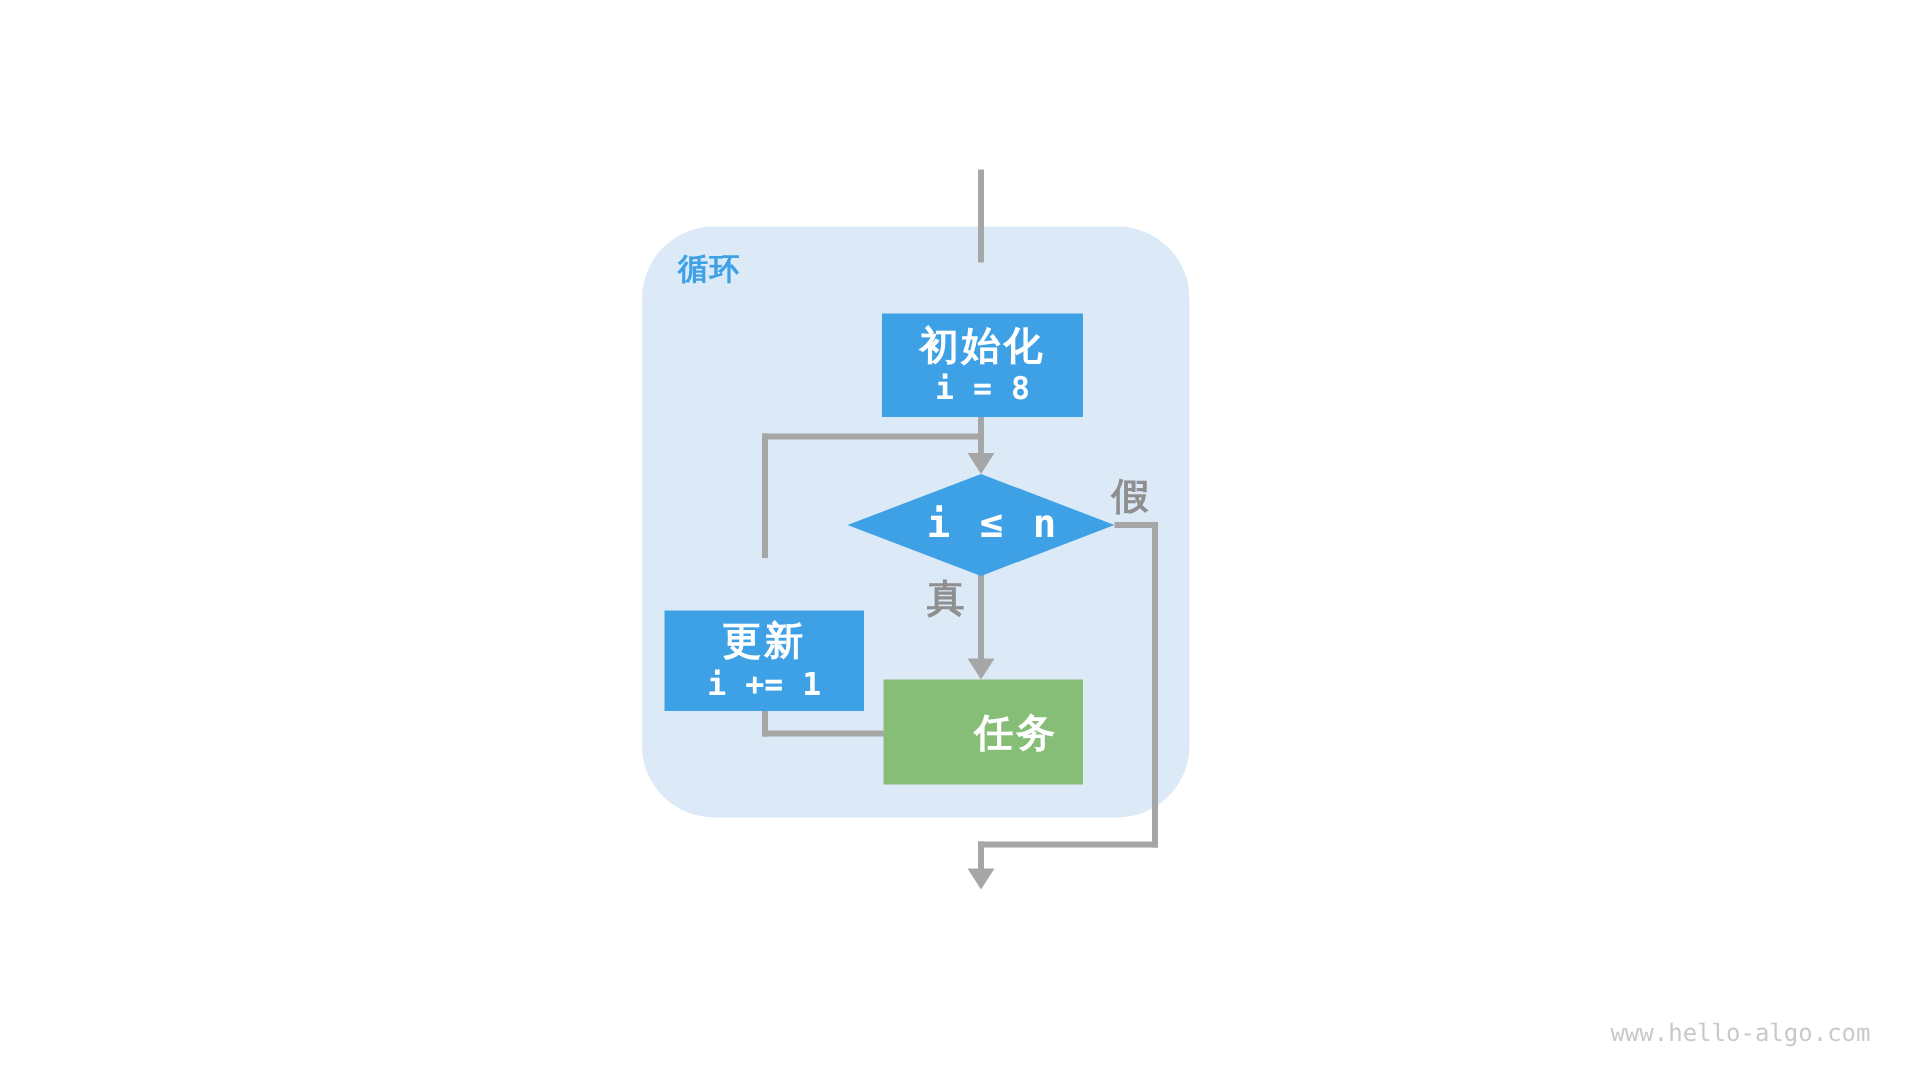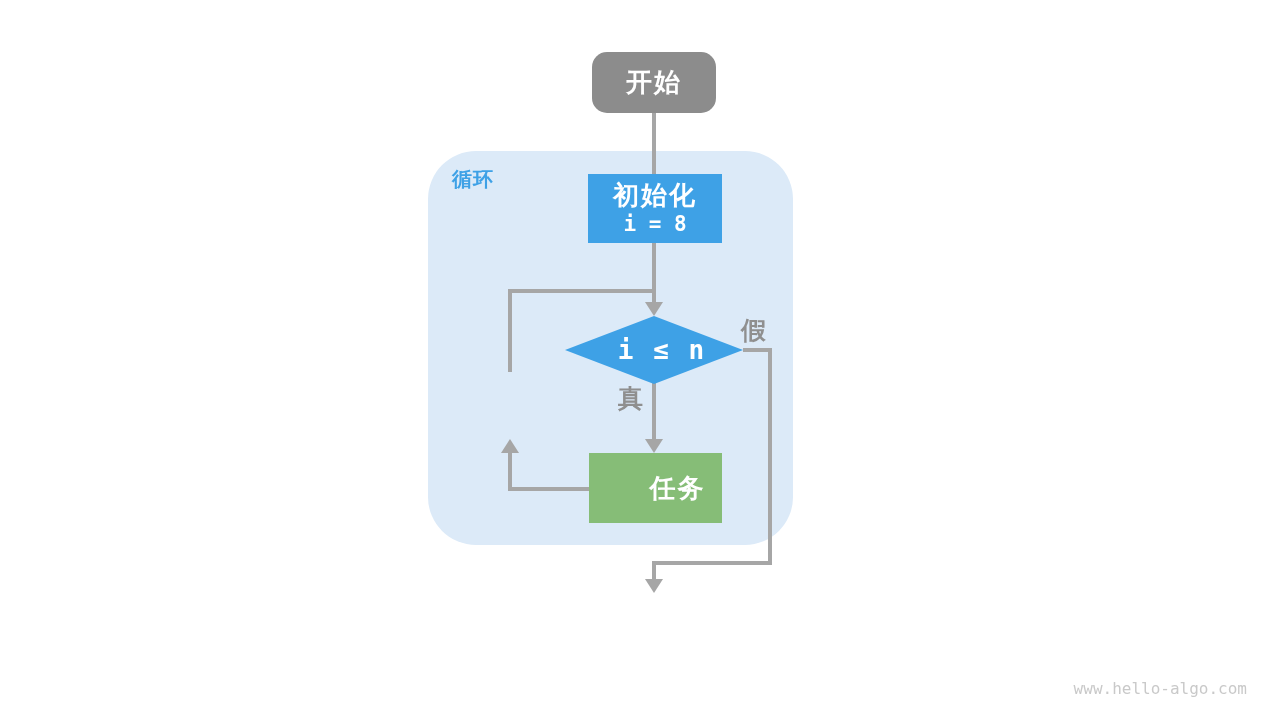--- a/index.html
+++ b/index.html
@@ -27,21 +27,21 @@
     font-size:20px;font-weight:bold;color:var(--loop-label-blue);
     letter-spacing:1px;
   }
 
   .node{
     position:absolute;display:flex;flex-direction:column;
     align-items:center;justify-content:center;
     color:var(--text-white);text-align:center;z-index:3;
   }
   .terminal{background:var(--node-gray);border-radius:15px;}
-  .process-blue{background:var(--node-blue);}
+  .process-blue{background:var(--node-blue);margin-top:35px;}
   .process-green{background:var(--node-green);padding-left:44px;}
   .node .zh{font-size:26px;font-weight:bold;letter-spacing:2px;line-height:1.25;}
   .node .code{font-family:"DejaVu Sans Mono",monospace;font-size:21px;font-weight:bold;line-height:1.3;}
 
   .node-start{left:592px;top:52px;width:124px;height:61px;}
   .node-init{left:588px;top:174px;width:134px;height:69px;}
   .node-update{left:443px;top:372px;width:133px;height:67px;}
   .node-task{left:589px;top:453px;width:133px;height:70px;}
   .node-end{left:589px;top:593px;width:127px;height:60px;}
 
@@ -92,33 +92,34 @@
   <div class="edge" style="left:508px;top:487px;width:85px;height:4px;"></div>
   <div class="edge" style="left:508px;top:452px;width:4px;height:39px;"></div>
   <div class="arrow arrow-up" style="left:501px;top:439px;"></div>
 
   <div class="edge" style="left:743px;top:348px;width:29px;height:4px;"></div>
   <div class="edge" style="left:768px;top:348px;width:4px;height:217px;"></div>
   <div class="edge" style="left:652px;top:561px;width:120px;height:4px;"></div>
   <div class="edge" style="left:652px;top:561px;width:4px;height:20px;"></div>
   <div class="arrow arrow-down" style="left:645px;top:579px;"></div>
 
-  <div class="node terminal node-start">
-    <span class="zh">开始</span>
-  </div>
 
   <div class="node process-blue node-init">
     <span class="zh">初始化</span>
     <span class="code">i = 8</span>
   </div>
 
   <div class="diamond">
     <span class="code">i ≤ n</span>
   </div>
 
+  <div class="node process-blue node-update">
+    <span class="zh">更新</span>
+    <span class="code">i += 1</span>
+  </div>
 
   <div class="node process-green node-task">
     <span class="zh">任务</span>
   </div>
 
 
   <div class="edge-label label-true">真</div>
   <div class="edge-label label-false">假</div>
 
   <div class="watermark">www.hello-algo.com</div>

